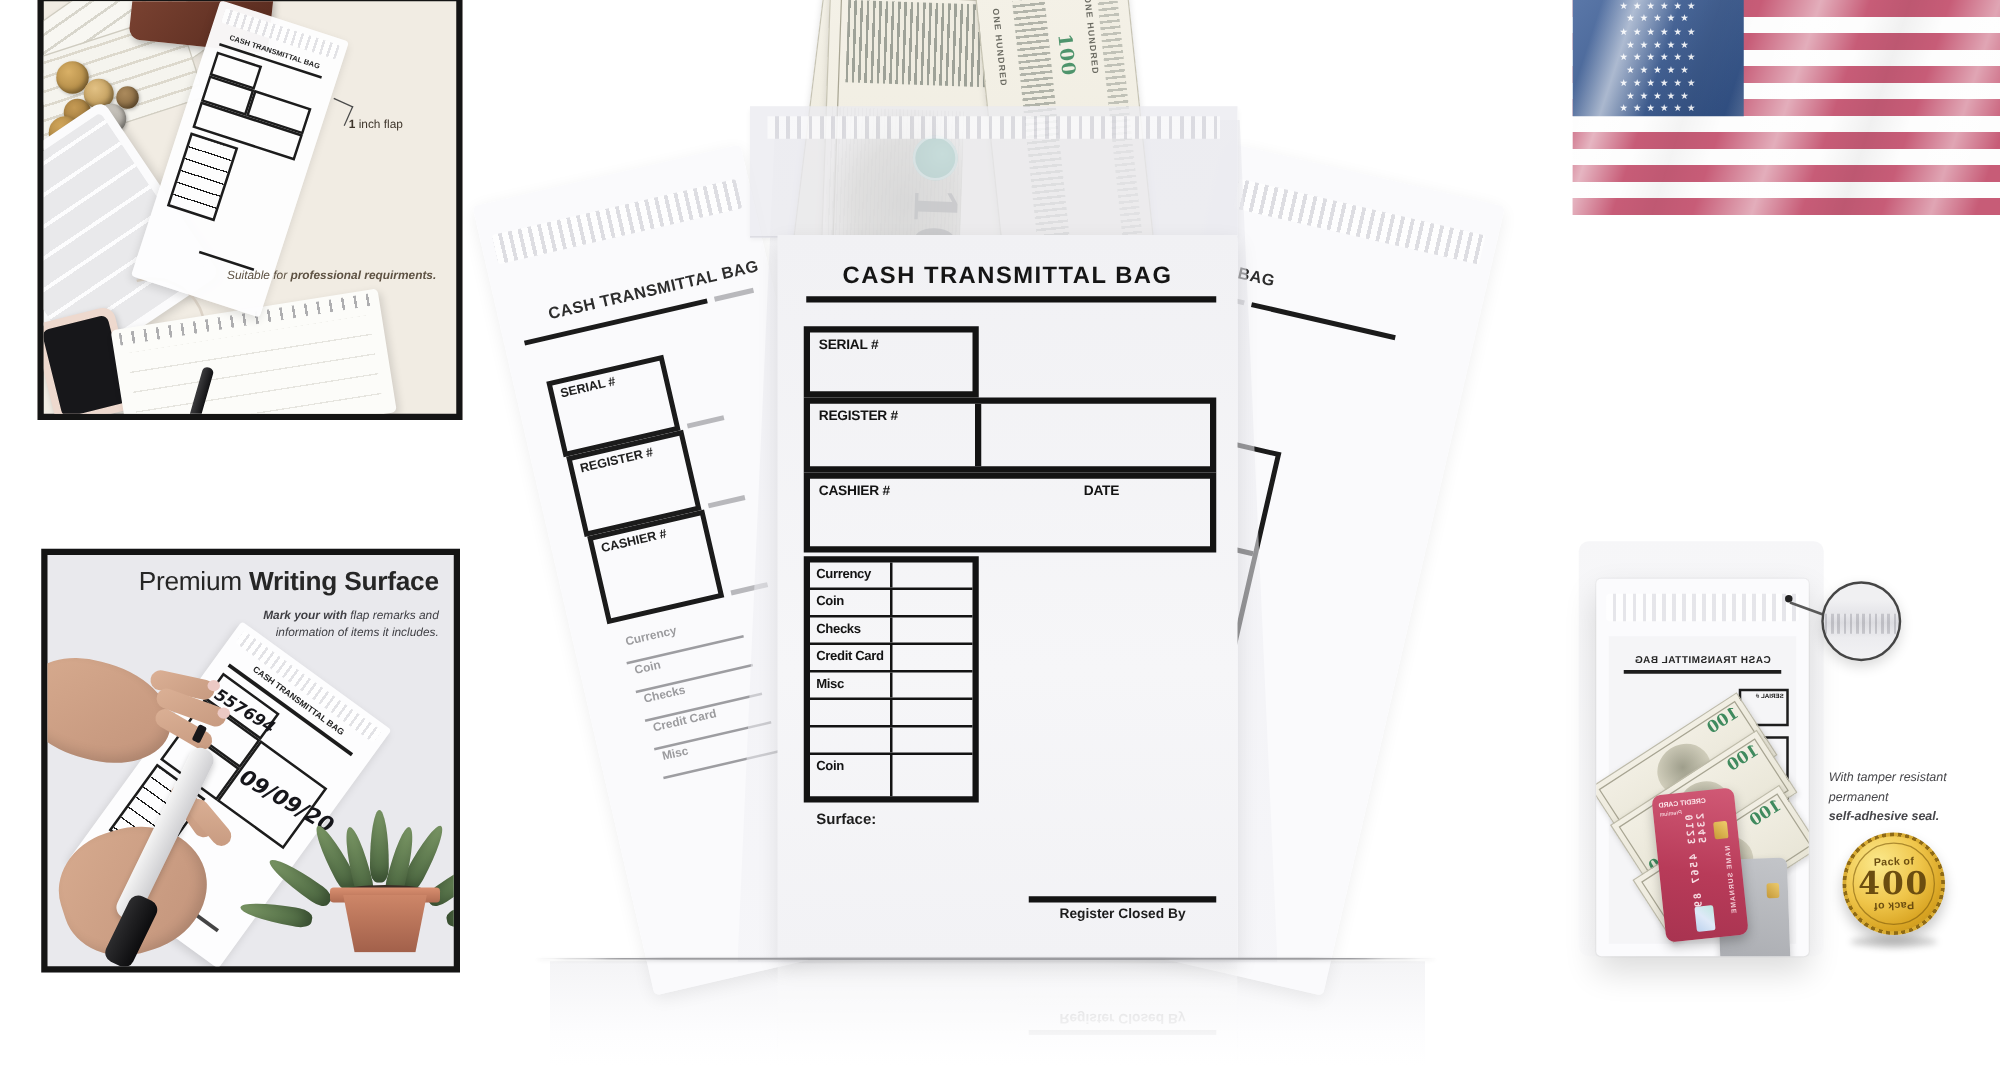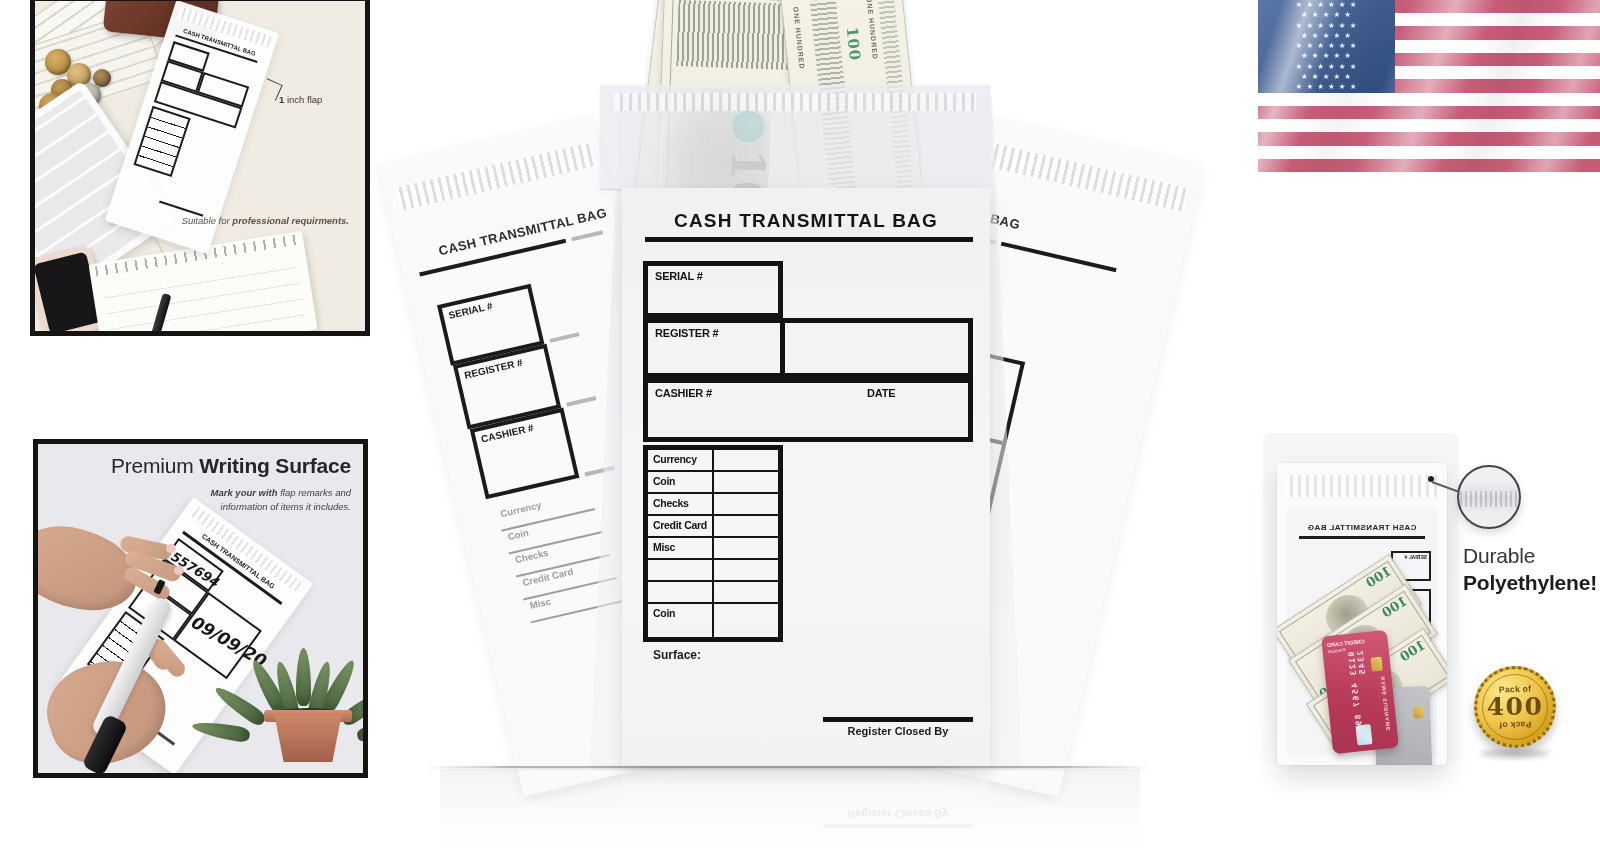--- a/index.html
+++ b/index.html
@@ -546,23 +546,23 @@
         </div>
       </div>
     </div>
 
     <div class="abs dot"></div>
     <div class="abs connector"></div>
     <div class="abs loupe">
       <div class="band"></div>
     </div>
 
-    <div class="abs durable">
-      <div>Durable</div>
-      <div class="b2">Polyethylene!</div>
+    <div class="abs br-sub">
+      <div>With tamper resistant permanent</div>
+      <b>self-adhesive seal.</b>
     </div>
 
     <div class="abs badge-shadow"></div>
     <div class="abs badge-ring">
       <div class="badge-coin">
         <div class="badge-top">Pack of</div>
         <div class="badge-val">400</div>
         <div class="badge-bottom">Pack of</div>
       </div>
     </div>

